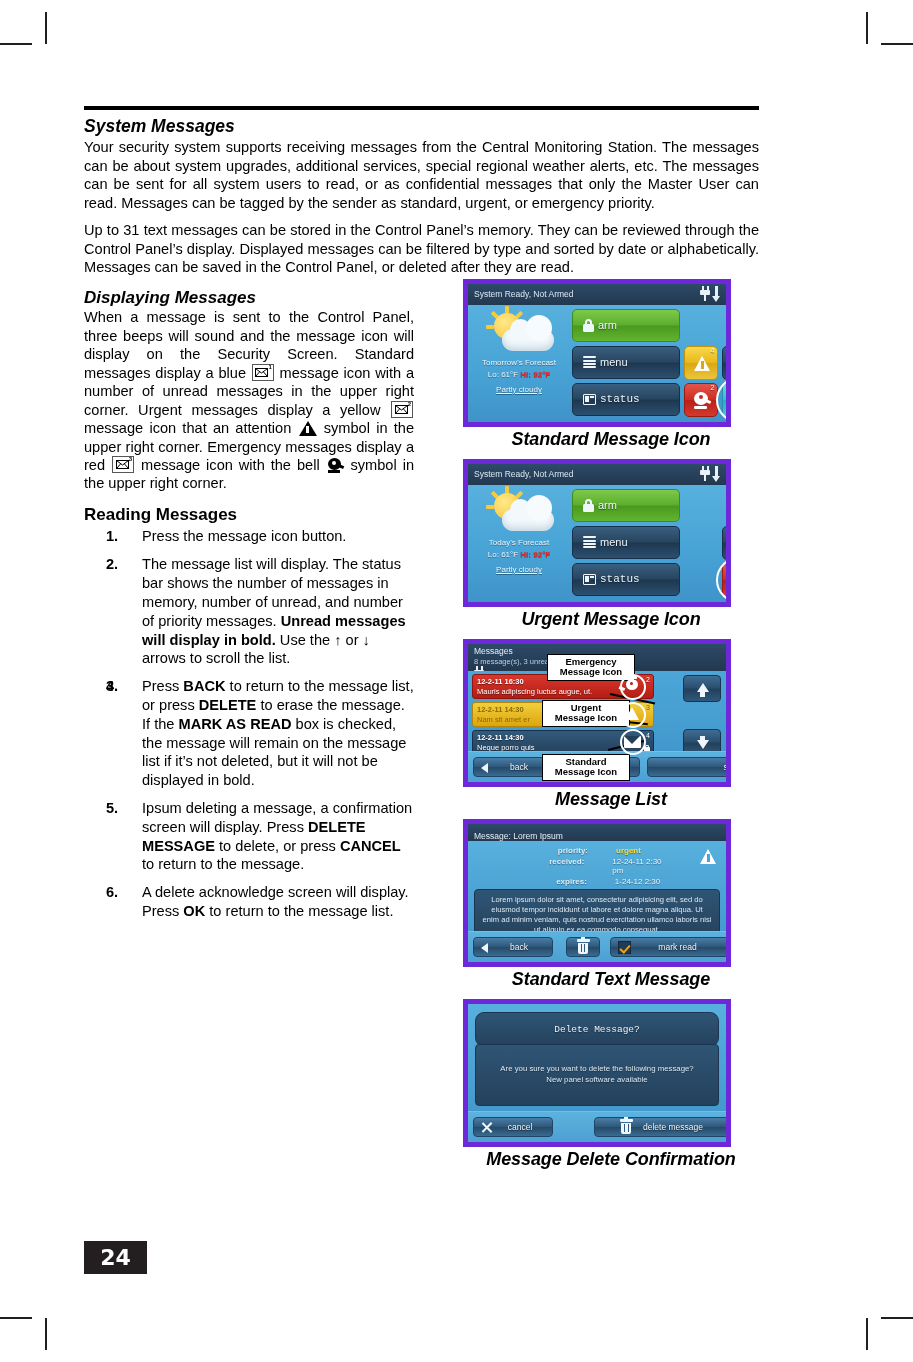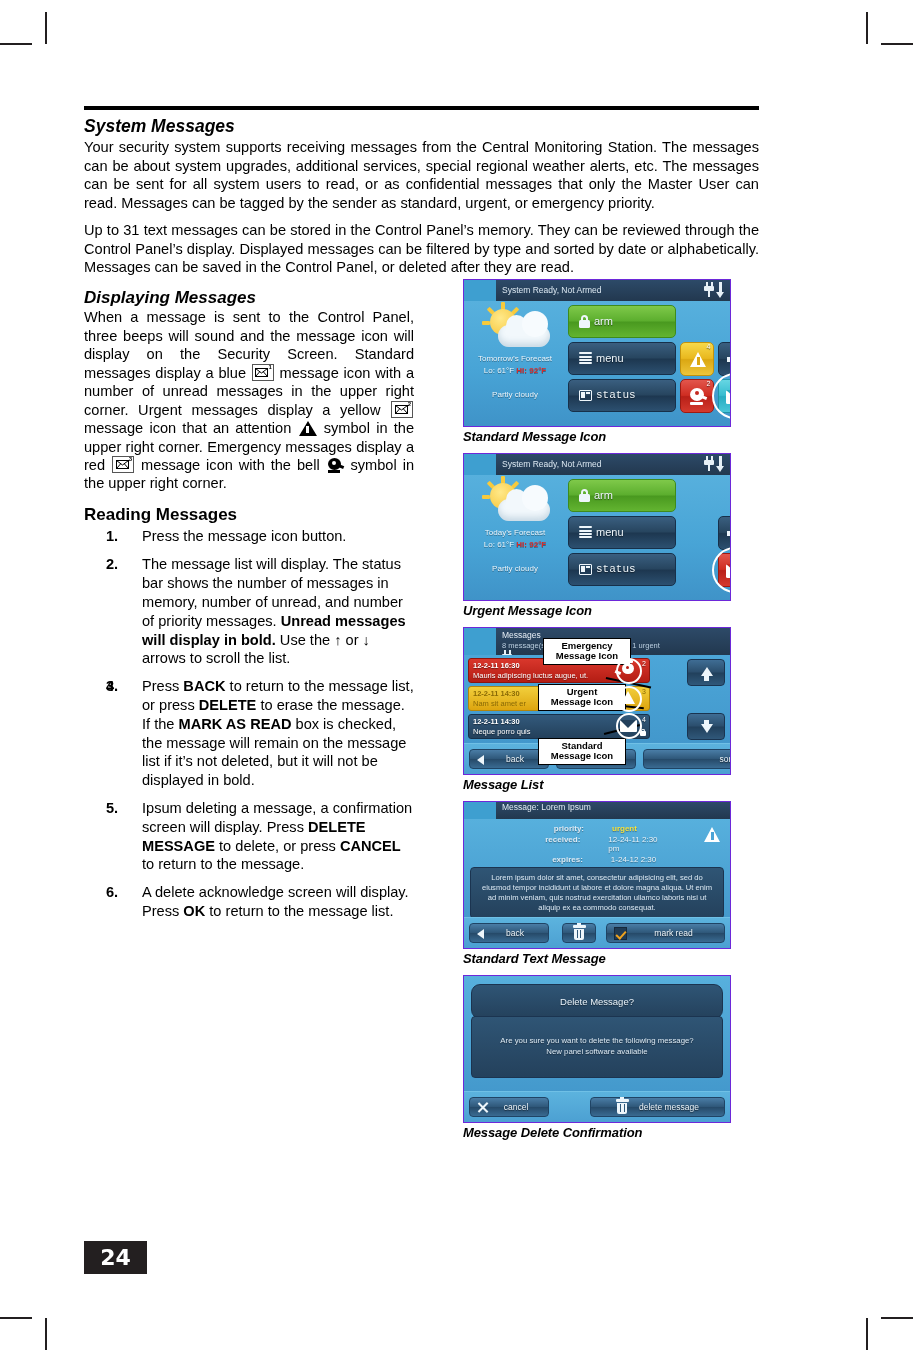--- a/index.html
+++ b/index.html
@@ -200,27 +200,26 @@
   }
 
   
   .panel-wrap { margin-bottom: 9px; }
   .panel {
     width: 268px;
     height: 148px;
     position: relative;
     overflow: hidden;
     background: #3e9fd0;
-    border: 1px solid #6d28d9;
-    box-sizing: border-box;
-    padding-left: 32px;
+    border: 5px solid #6d28d9;
+    box-sizing: border-box;
   }
   .panel-cap {
-    text-align: left;
-    font-size: 13px;
+    text-align: center;
+    font-size: 18px;
     font-style: italic;
     font-weight: bold;
     margin-top: 2px;
     letter-spacing: -0.1px;
   }
 
   
   .statusbar {
     height: 21px;
     background: linear-gradient(#2d4a68, #22384f);
@@ -322,21 +321,21 @@
   .cloud::after {
     content: ""; position: absolute;
     left: 24px; top: -14px;
     width: 26px; height: 26px; border-radius: 50%;
     background: #f7fbfe;
   }
   .w-line { margin-top: 3px; }
   .w-temps { margin-top: 3px; }
   .w-hi { color: #d62b2b; font-weight: bold; }
   .w-lo { color: #eaf4fb; }
-  .w-cond { margin-top: 15px; }
+  .w-cond { margin-top: 6px; text-decoration: underline; }
 
   
   .btn {
     position: absolute;
     border-radius: 5px;
     display: flex;
     align-items: center;
     color: #eef6fb;
     font-size: 11px;
     box-sizing: border-box;
@@ -594,21 +593,21 @@
     font-family: "Liberation Sans", sans-serif;
   }
   .leader { position: absolute; background: #000; height: 1.6px; z-index: 4; transform-origin: left center; }
 
   
   .tm-head {
     height: 17px;
     background: linear-gradient(#2d4a68, #22384f);
     color: #e3edf5;
     font-size: 8.5px;
-    display: flex; align-items: flex-start;
+    display: flex; align-items: flex-end;
     padding: 0 6px;
     box-sizing: border-box;
   }
   .tm-body {
     position: absolute; left: 0; top: 17px; right: 0; bottom: 0;
     background: linear-gradient(#57b0dd, #3f93c8);
   }
   .meta {
     position: absolute; left: 0; top: 5px; width: 205px;
     font-size: 8px;
@@ -669,20 +668,21 @@
   .dc-title {
     position: absolute; left: 7px; right: 7px; top: 8px; height: 35px;
     background: linear-gradient(#2f5575, #24415c);
     border: 1px solid #1b3450;
     border-radius: 9px;
     color: #eaf3fa;
     font-size: 9.5px;
     display: flex; align-items: center; justify-content: center;
     box-sizing: border-box;
     text-shadow: 0 1px 1px rgba(0,0,0,.45);
+    font-family: Liberation Mono, monospace;
   }
   .dc-msg {
     position: absolute; left: 7px; right: 7px; top: 40px; height: 62px;
     background: linear-gradient(#2f5575, #24415c);
     border: 1px solid #1b3450;
     border-radius: 4px;
     color: #dce9f3;
     font-size: 7.8px;
     line-height: 1.4;
     display: flex; flex-direction: column; align-items: center; justify-content: center;

